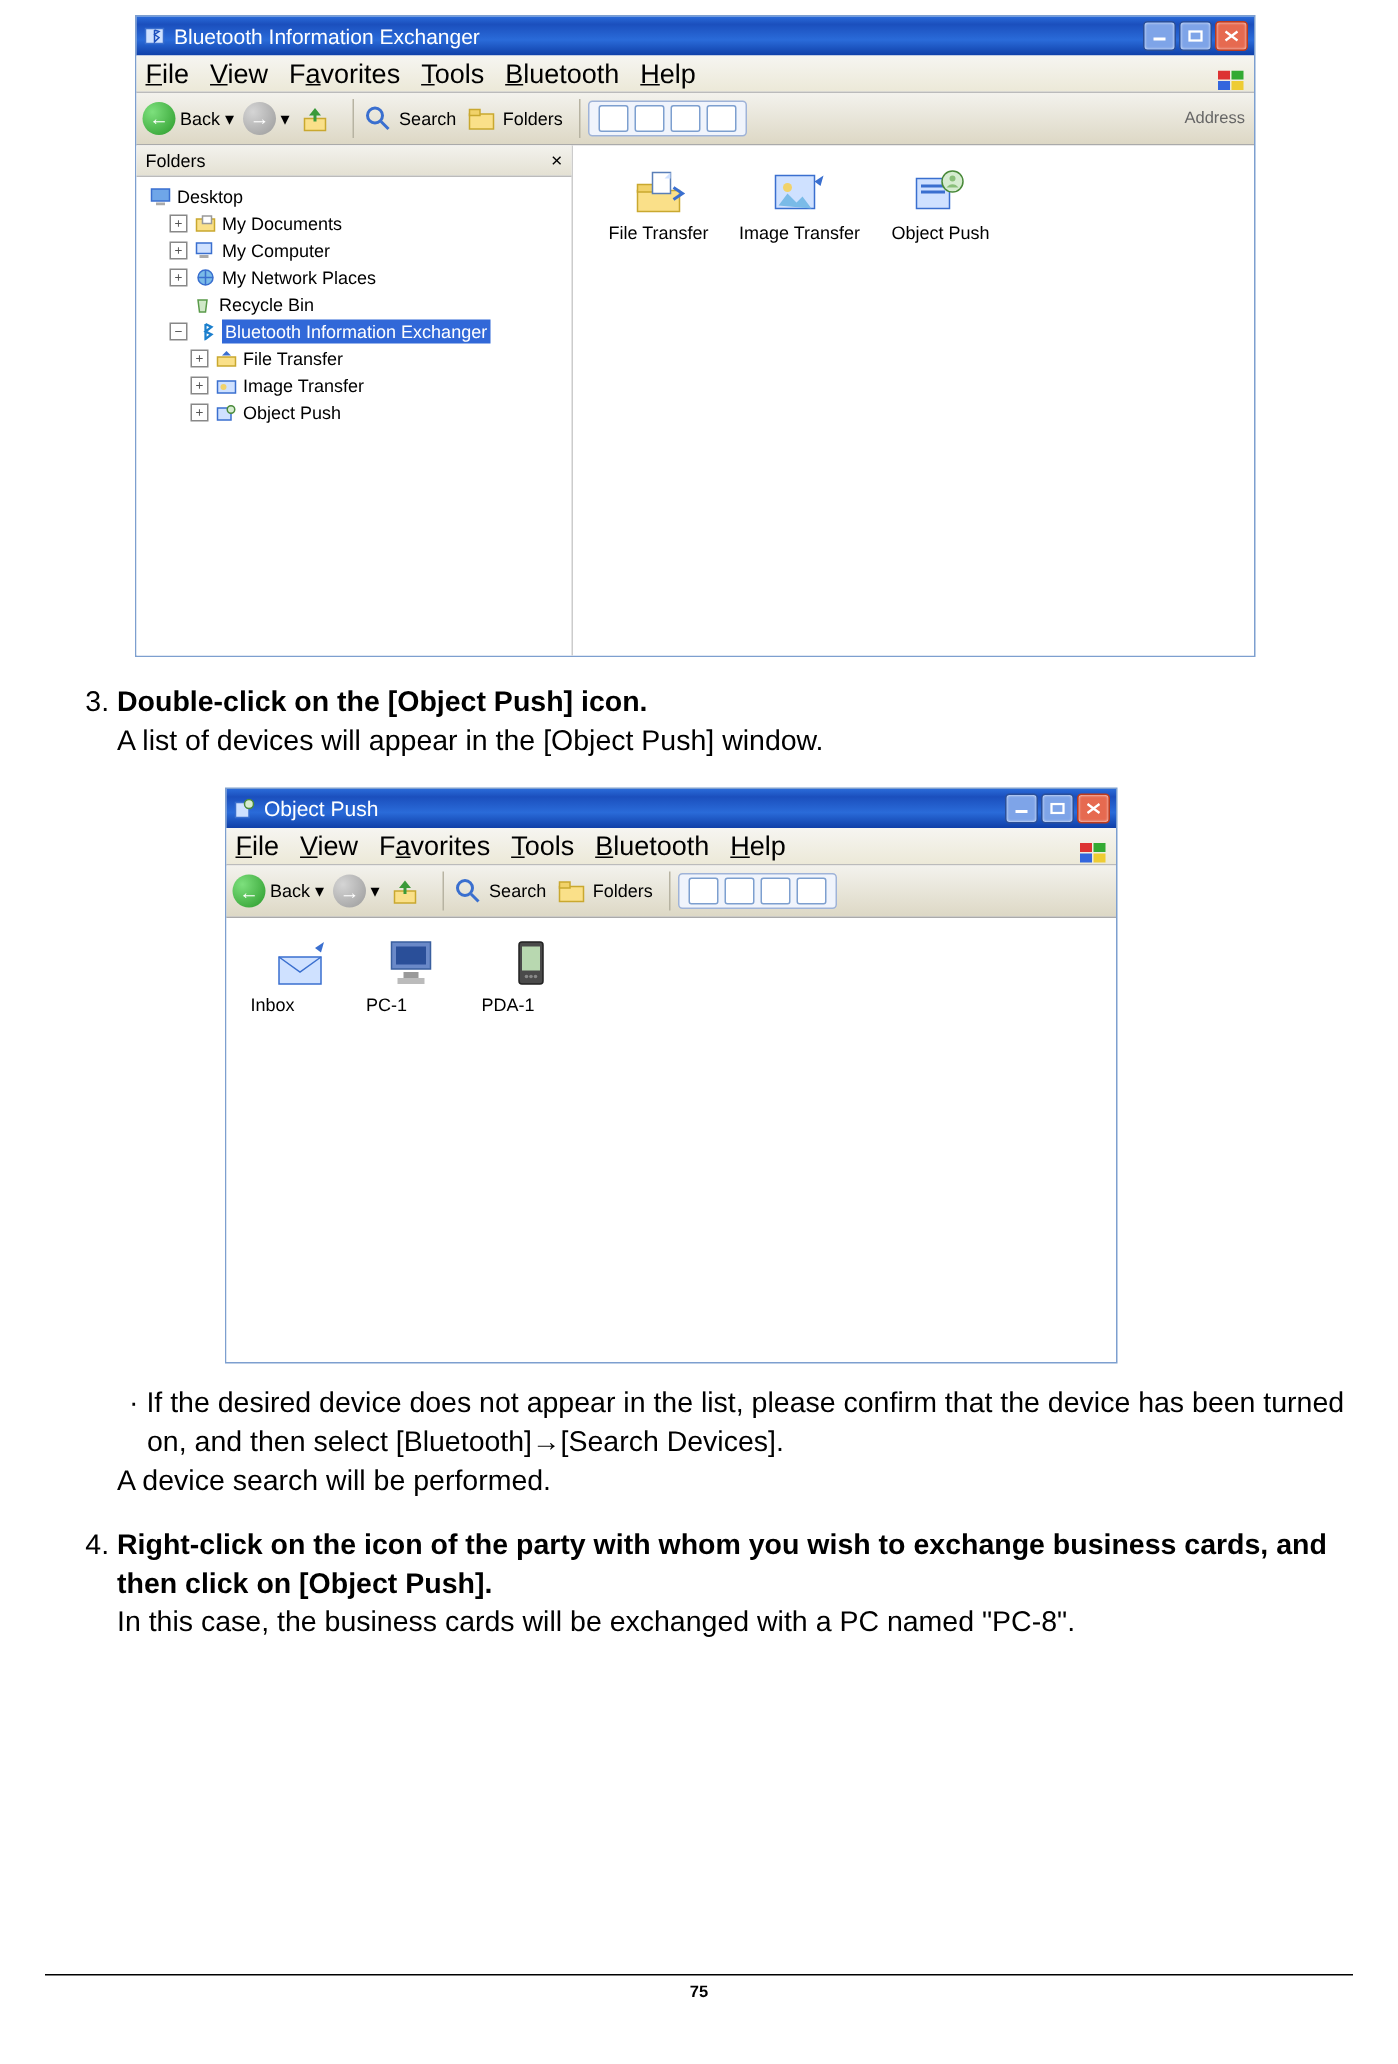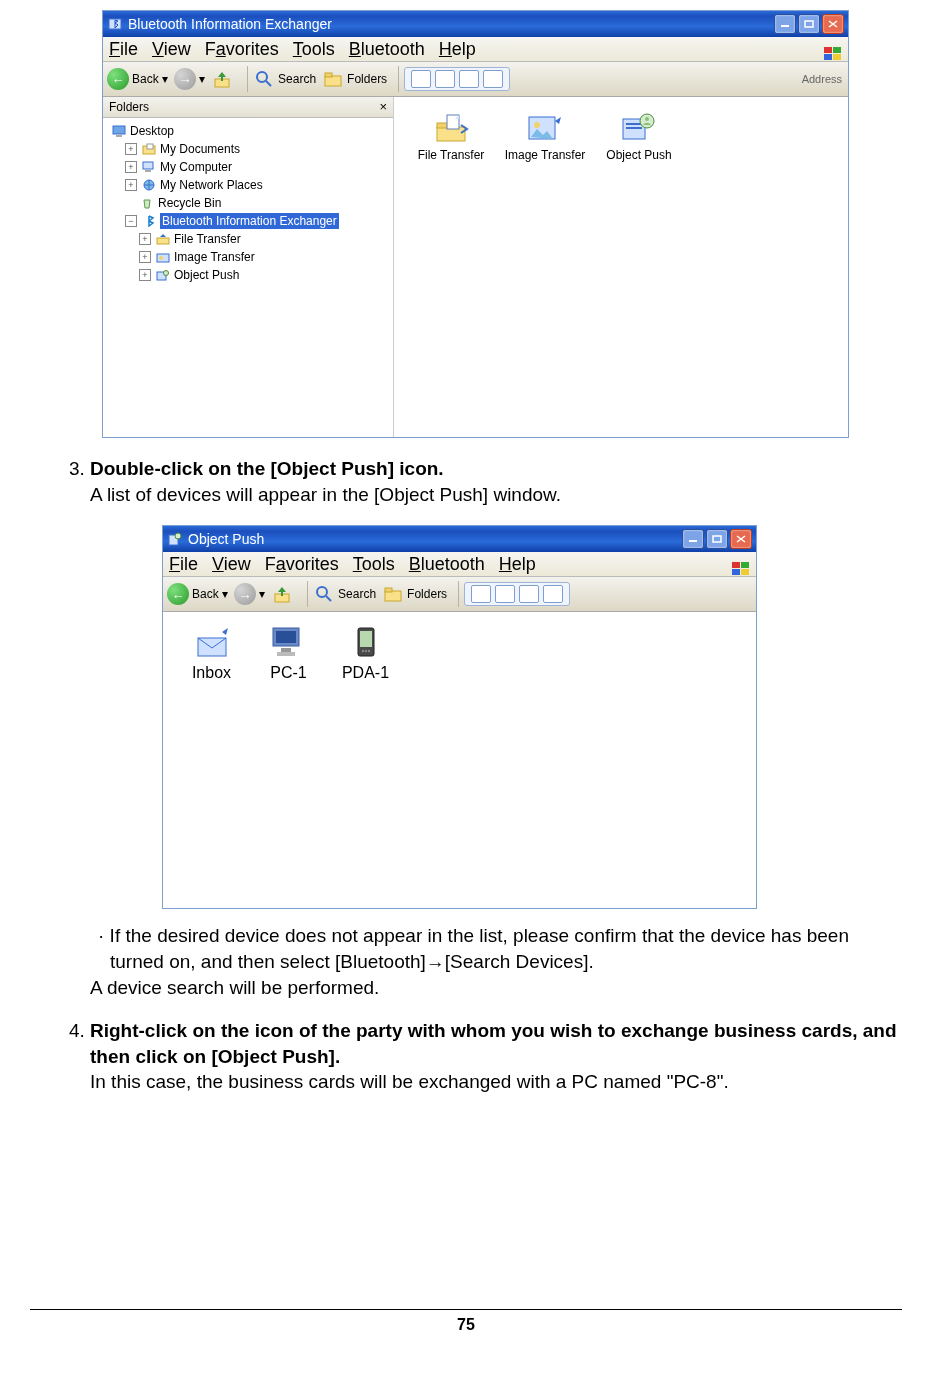--- a/index.html
+++ b/index.html
@@ -1,16 +1,16 @@
 <!DOCTYPE html>
 <html><head>
 <meta charset="utf-8">
 <style>
   body{margin:0;font-family:Arial,Helvetica,sans-serif;font-size:19px;line-height:1.35;background:#fff;color:#000}
-  .page{width:932px;height:1376px;padding:10px 30px 0 42px;box-sizing:border-box;position:relative}
+  .page{width:932px;height:1376px;padding:10px 30px 0 30px;box-sizing:border-box;position:relative}
   
   .win{border:1px solid #7d9fcf;background:#fff;margin-left:60px}
   .win.first{width:745px}
   .win.second{width:593px;margin-left:120px}
   .titlebar{background:linear-gradient(to bottom,#2a6bd9 0%,#1b4fbd 20%,#2a6bd9 60%,#0f3fa8 100%);
     height:26px;display:flex;align-items:center;padding:0 4px;color:#fff;font-size:14px}
   .titlebar .ticon{width:16px;height:16px;margin-right:5px;display:inline-flex}
   .titlebar .spacer{flex:1}
   .tbtn{width:20px;height:18px;margin-left:2px;border:1px solid #2a4f99;background:#7ea4e8;
     border-radius:3px;display:flex;align-items:center;justify-content:center;box-shadow:inset 0 0 2px #fff}
@@ -40,33 +40,33 @@
   .tr{display:flex;align-items:center;height:18px;white-space:nowrap}
   .ind{display:inline-block;width:14px}
   .pm{width:10px;height:10px;border:1px solid #888;display:inline-flex;align-items:center;justify-content:center;font-size:9px;line-height:9px;margin-right:4px;color:#555}
   .tr .ticon{width:16px;height:14px;margin-right:3px;display:inline-flex;align-items:center;justify-content:center}
   .sel{background:#3168d8;color:#fff;padding:0 2px}
   .iconview{flex:1;padding:10px;display:flex;flex-wrap:wrap;align-content:flex-start}
   .iconview .item{width:82px;text-align:center;font-size:12px;margin:4px 6px}
   .iconview .ig{width:40px;height:34px;margin:0 auto 2px}
   
   .winbody2{height:276px;background:#fff;padding:10px;display:flex;flex-wrap:wrap;align-content:flex-start}
-  .winbody2 .item{width:65px;text-align:center;font-size:16px;margin:2px 6px}
+  .winbody2 .item{width:65px;text-align:left;font-size:12px;margin:2px 6px}
   .winbody2 .ig{width:40px;height:36px;margin:0 auto 2px}
   
   ol.doc{margin:18px 0 0 0;padding-left:48px}
   ol.doc>li{margin-bottom:18px}
   .bold{font-weight:bold}
   .note{margin-left:48px;margin-top:14px}
   .note .nhead{font-weight:bold}
   .note .nbody{margin-left:20px;text-indent:-12px}
   
   .footer{position:absolute;bottom:40px;left:30px;right:30px;text-align:center}
   .footer .rule{border-top:1px solid #000;margin-bottom:4px}
-  .footer .pg{font-family:Arial,Helvetica,sans-serif;font-weight:900;font-size:16px}
+  .footer .pg{font-family:Arial,Helvetica,sans-serif;font-weight:900;font-size:11px}
   svg{display:block}
 </style>
 </head>
 <body>
 
 <div class="page">
 
 <div class="win first">
   <div class="titlebar">
     <span class="ticon">

